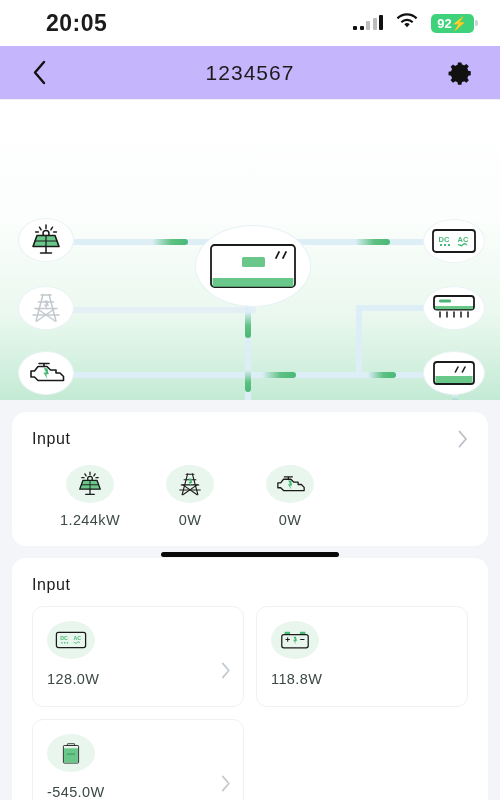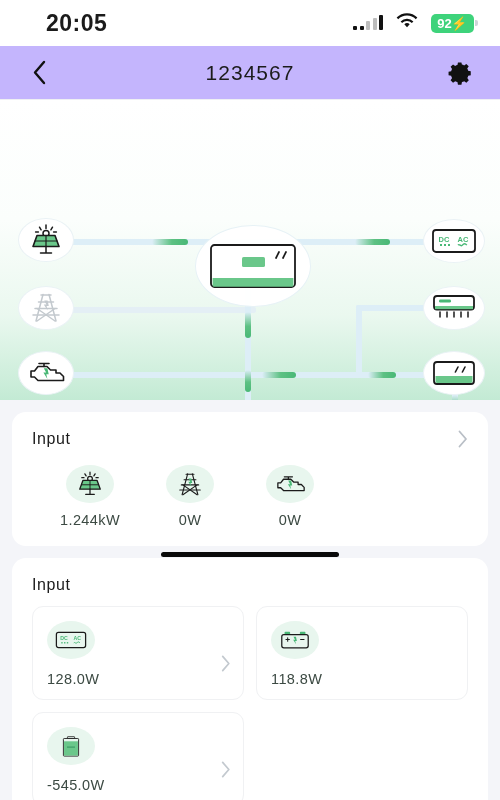--- a/index.html
+++ b/index.html
@@ -98,21 +98,21 @@
   .in-row { display: flex; margin-top: 14px; padding: 0 8px; }
   .in-item { width: 100px; text-align: center; cursor: pointer; }
   .ibubble {
     width: 48px; height: 38px; border-radius: 50%; background: #e8f6ee;
     margin: 0 auto; display: flex; align-items: center; justify-content: center;
   }
   .in-val { margin-top: 9px; font-size: 14.5px; color: #3c4a43; letter-spacing: .4px; }
 
   .out-grid { display: grid; grid-template-columns: 1fr 1fr; gap: 12px; margin-top: 12px; }
   .out-card {
-    border: 1px solid #f0f1f3; border-radius: 11px; padding: 14px 14px 12px;
+    border: 1px solid #f0f1f3; border-radius: 11px; padding: 14px 14px 19px;
     position: relative; cursor: pointer; min-height: 86px;
   }
   .out-val { margin-top: 12px; font-size: 14.5px; color: #3c4a43; letter-spacing: .4px; }
   .out-chev { position: absolute; right: 12px; bottom: 22px; color: #c3c9cf; font-size: 19px; }
 
   .homebar {
     position: absolute; left: 50%; transform: translateX(-50%);
     bottom: 11px; width: 178px; height: 5px; background: #0a0a0a; border-radius: 3px;
   }
 </style>

